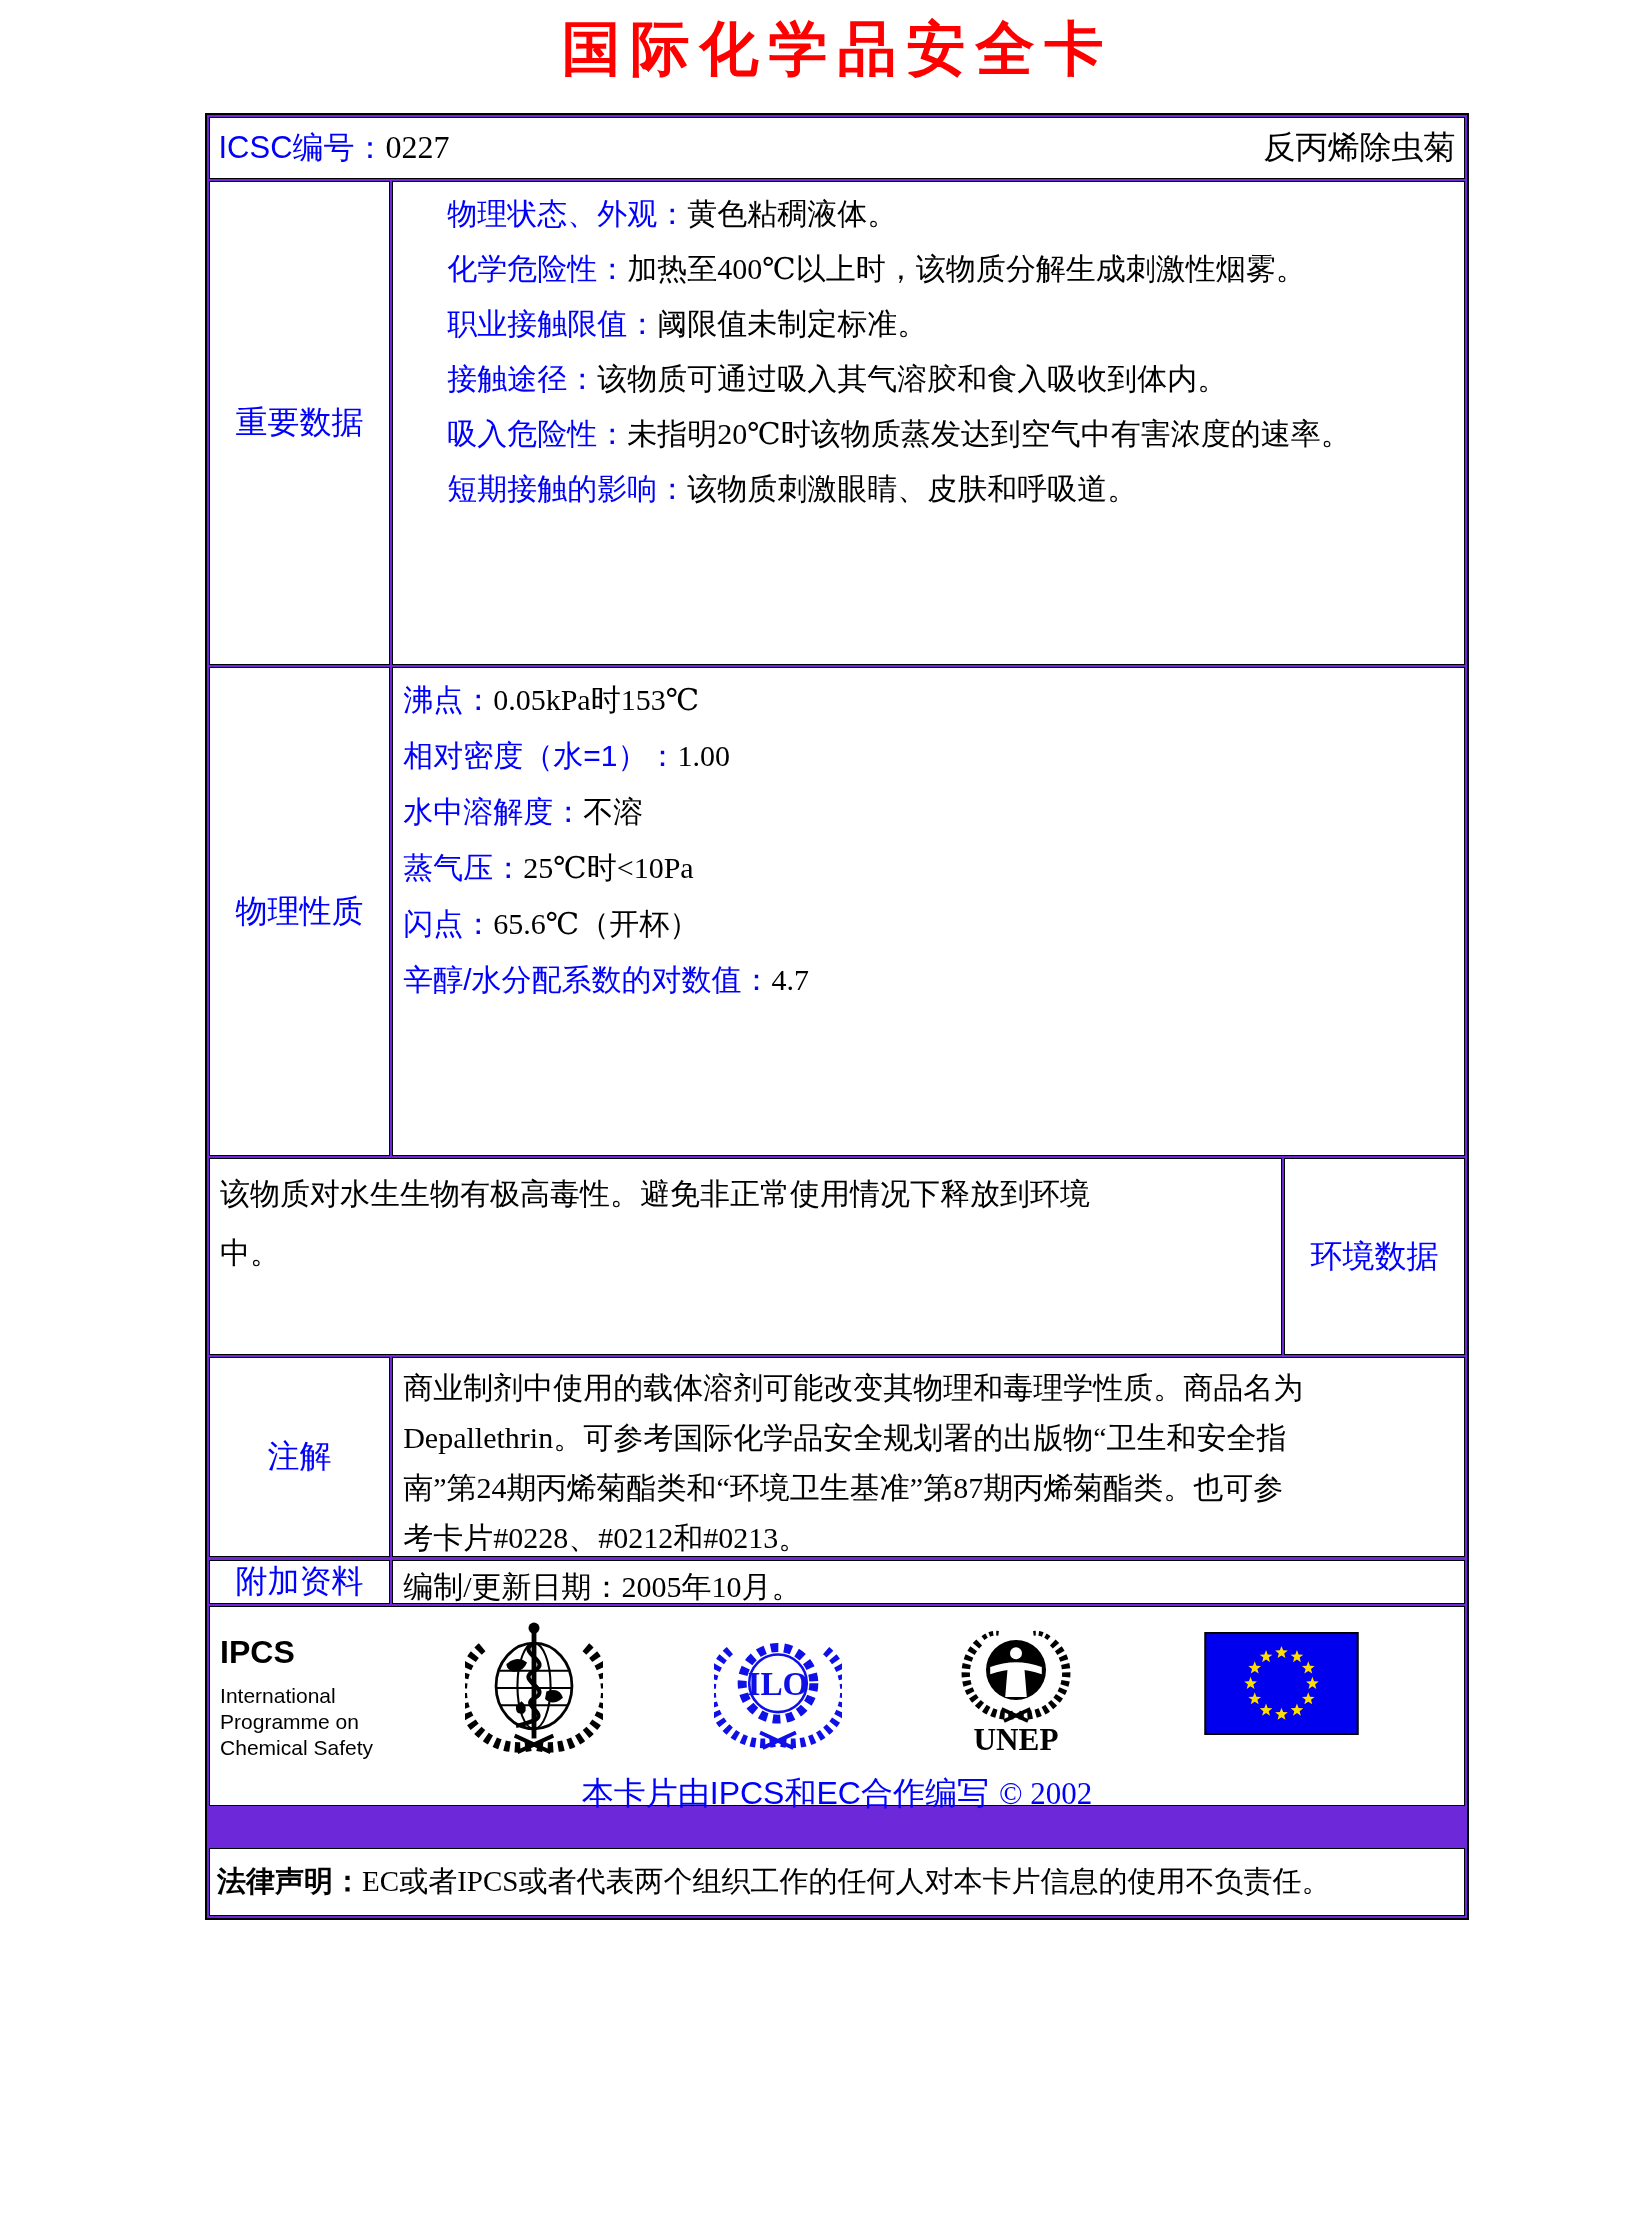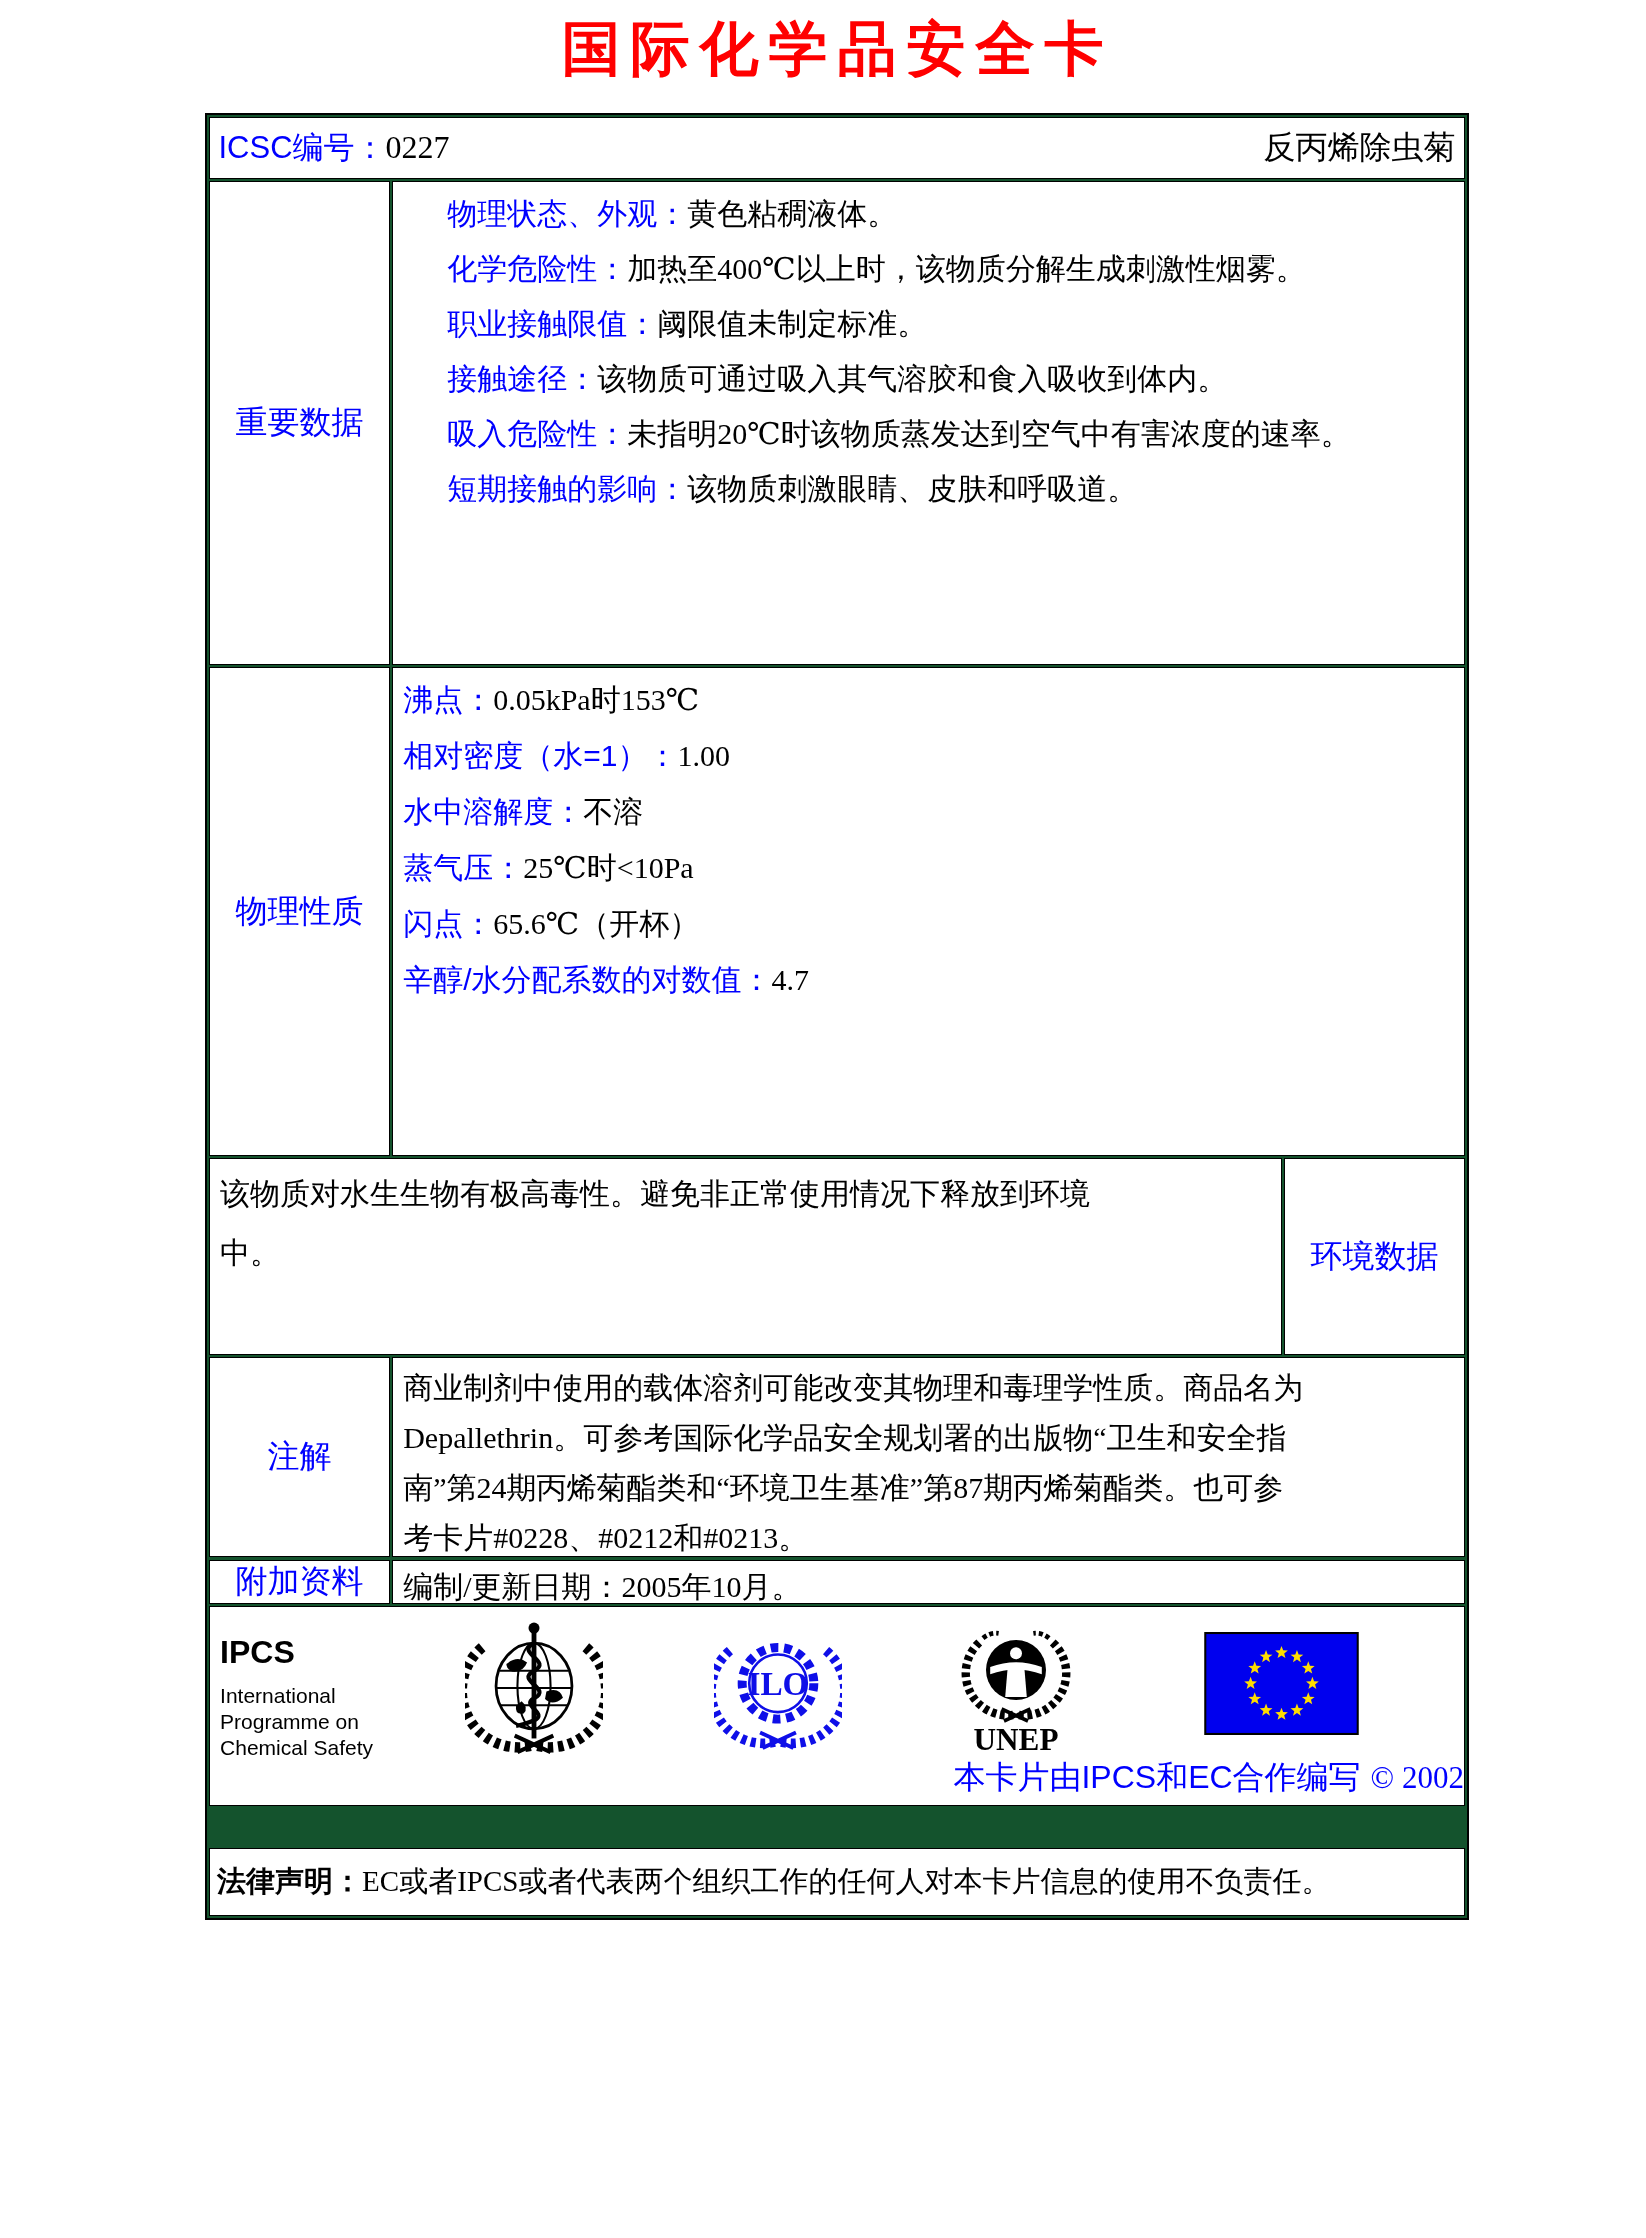--- a/index.html
+++ b/index.html
@@ -11,21 +11,21 @@
   .page-title {
     position:absolute; top:17px; left:206px; width:1263px;
     text-align:center; color:#ff0000; font-weight:bold;
     font-size:59px; letter-spacing:10px; line-height:1.1;
     font-family:"Liberation Serif","DejaVu Serif",serif;
   }
   .card {
     position:absolute; top:113px; left:205px; width:1264px;
     border:2.1px solid #000; padding:2.1px;
     display:flex; flex-direction:column; gap:2.1px;
-    background:#14532d;
+    background:#6d28d9;
   }
   .row { display:flex; gap:2.1px; width:100%; }
   .cell { border:1.4px solid #000; background:#fff; }
   .label-cell {
     flex:0 0 181px; display:flex; align-items:center; justify-content:center;
     color:#0000ff; font-size:32px;
     font-family:"Liberation Sans","DejaVu Sans",sans-serif;
   }
   .content-cell { flex:1 1 auto; padding:4.2px 10px; font-size:30px; }
   .h-header   { height:62px; }
@@ -60,21 +60,21 @@
   .ipcs-title {
     font-family:"Liberation Sans","DejaVu Sans",sans-serif;
     font-weight:bold; font-size:32px; color:#000; margin-bottom:12.7px;
   }
   .ipcs-sub {
     font-family:"Liberation Sans","DejaVu Sans",sans-serif;
     font-size:21px; line-height:26px; color:#000;
   }
   .logo { position:absolute; }
   .copyright {
-    position:absolute; left:0; top:149px; width:100%; text-align:right;
+    position:absolute; left:0; top:165px; width:100%; text-align:center;
     color:#0000ff; font-size:32px;
     font-family:"Liberation Sans","DejaVu Sans",sans-serif;
   }
   .copyright .year {
     font-family:"Liberation Serif","DejaVu Serif",serif;
     font-size:31px; margin-left:10px;
   }
   .legal-cell {
     flex:1; display:flex; align-items:center; padding:0 7px; font-size:29px;margin-top:40px;
   }

